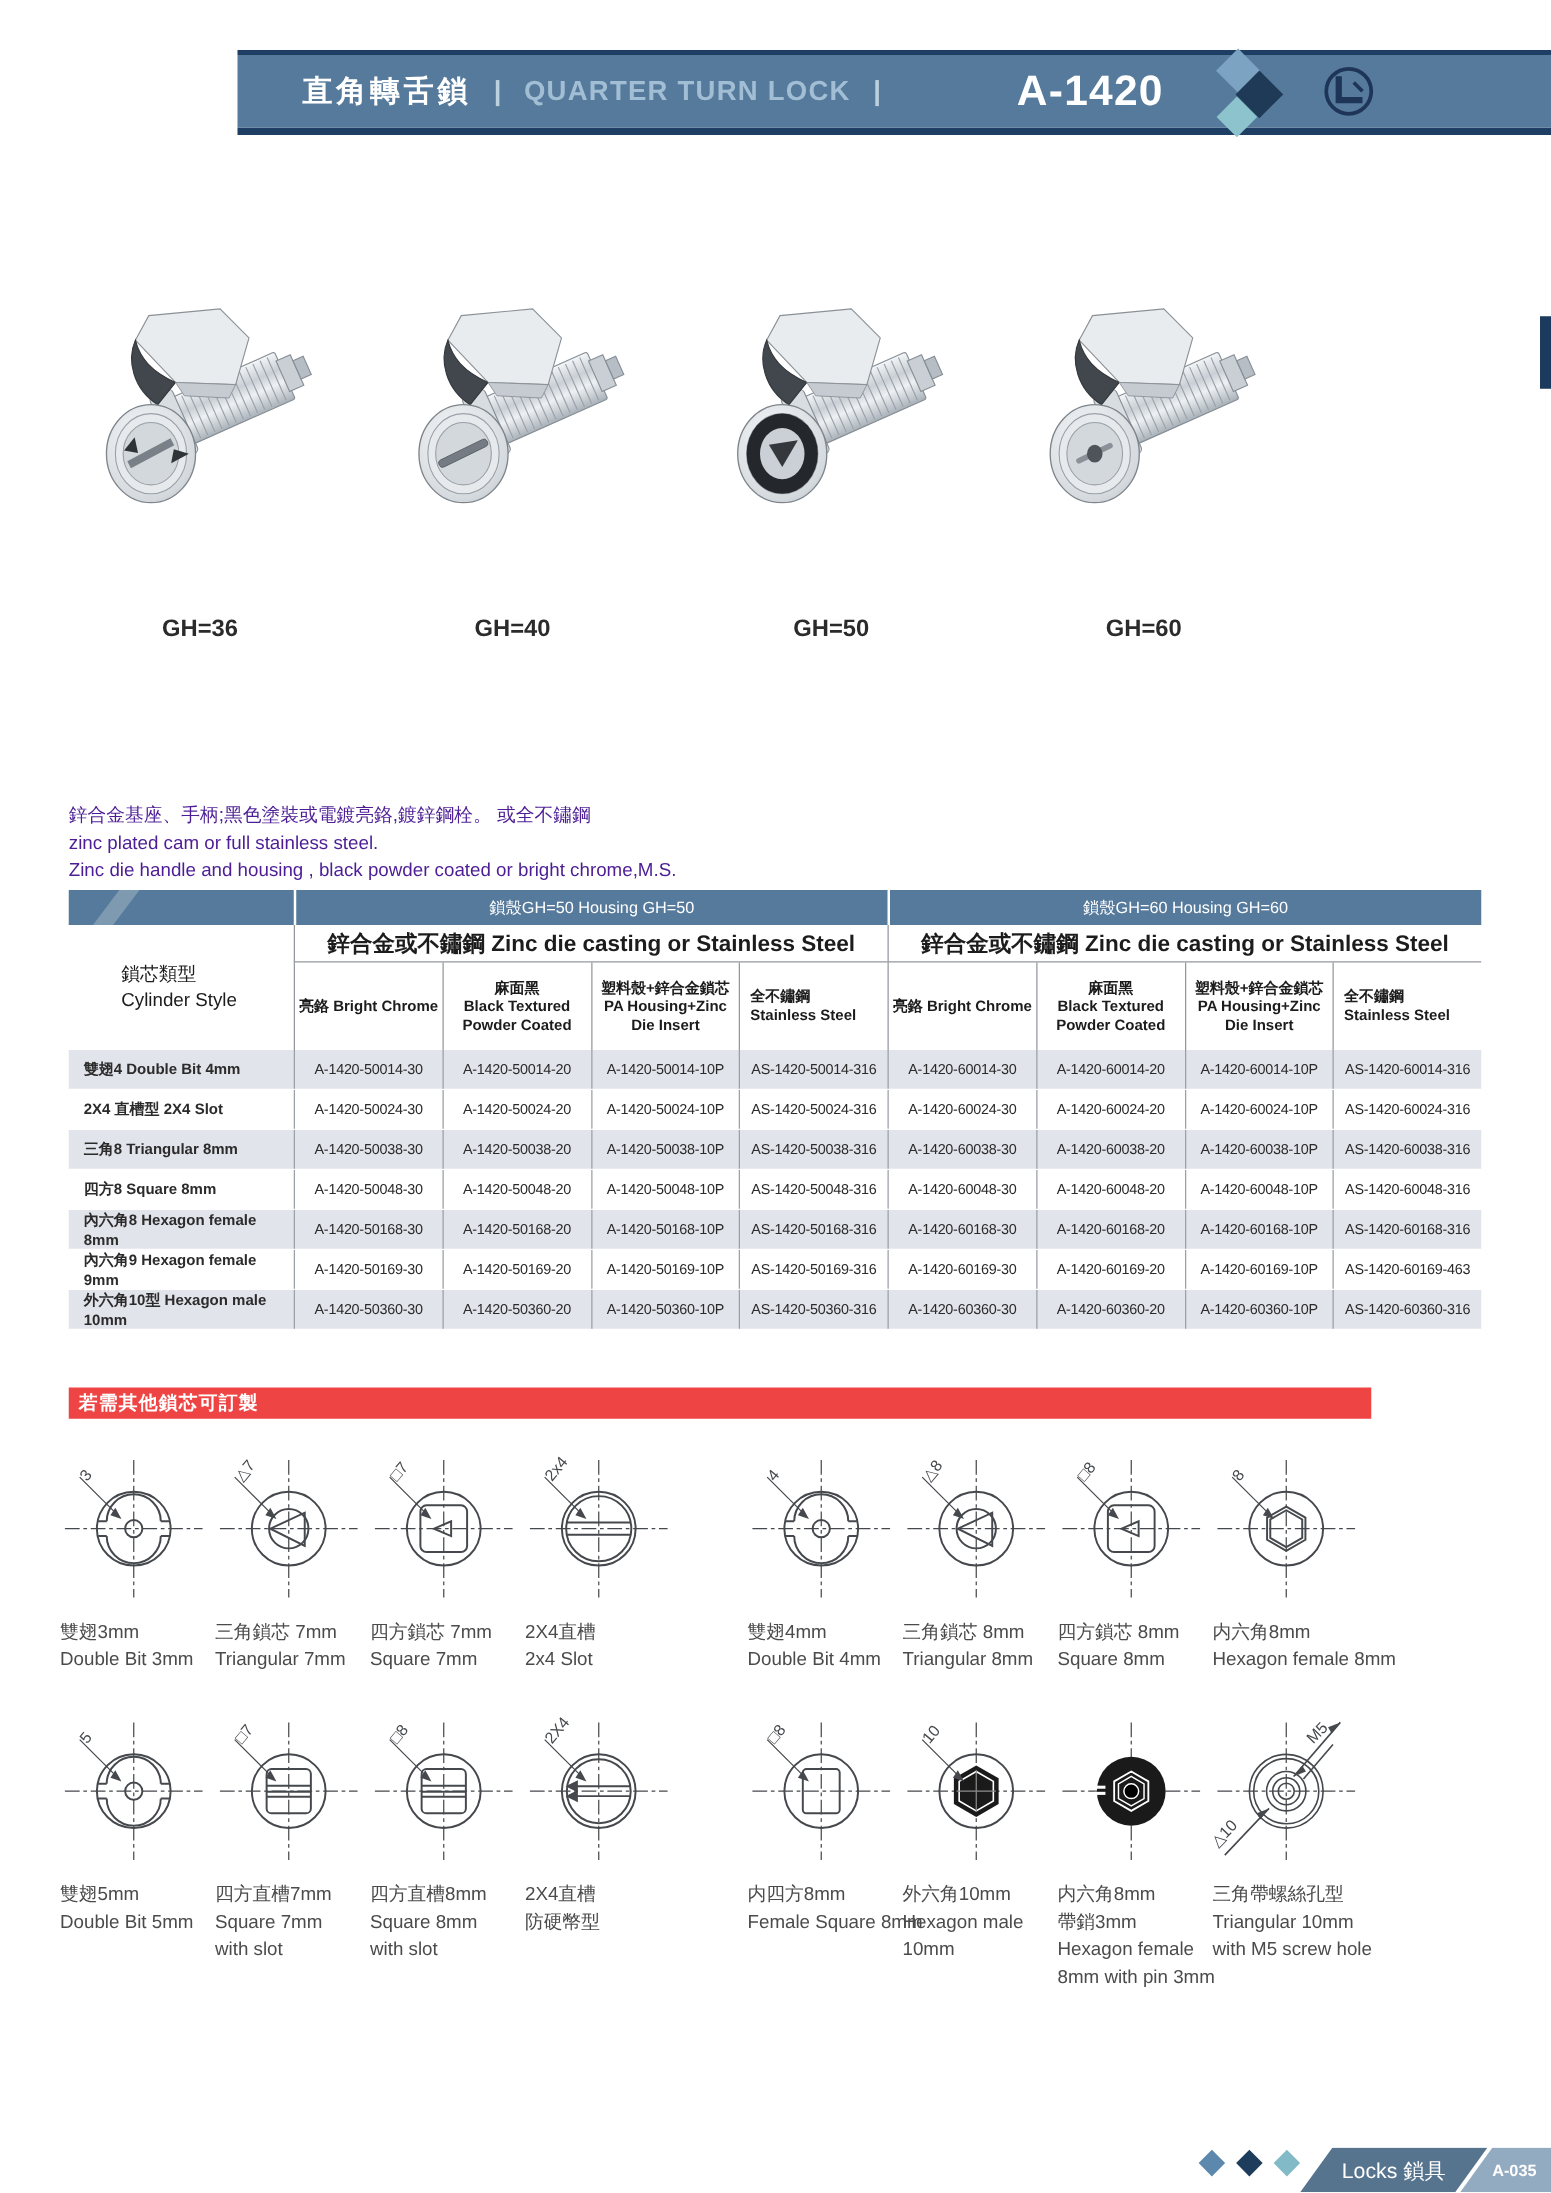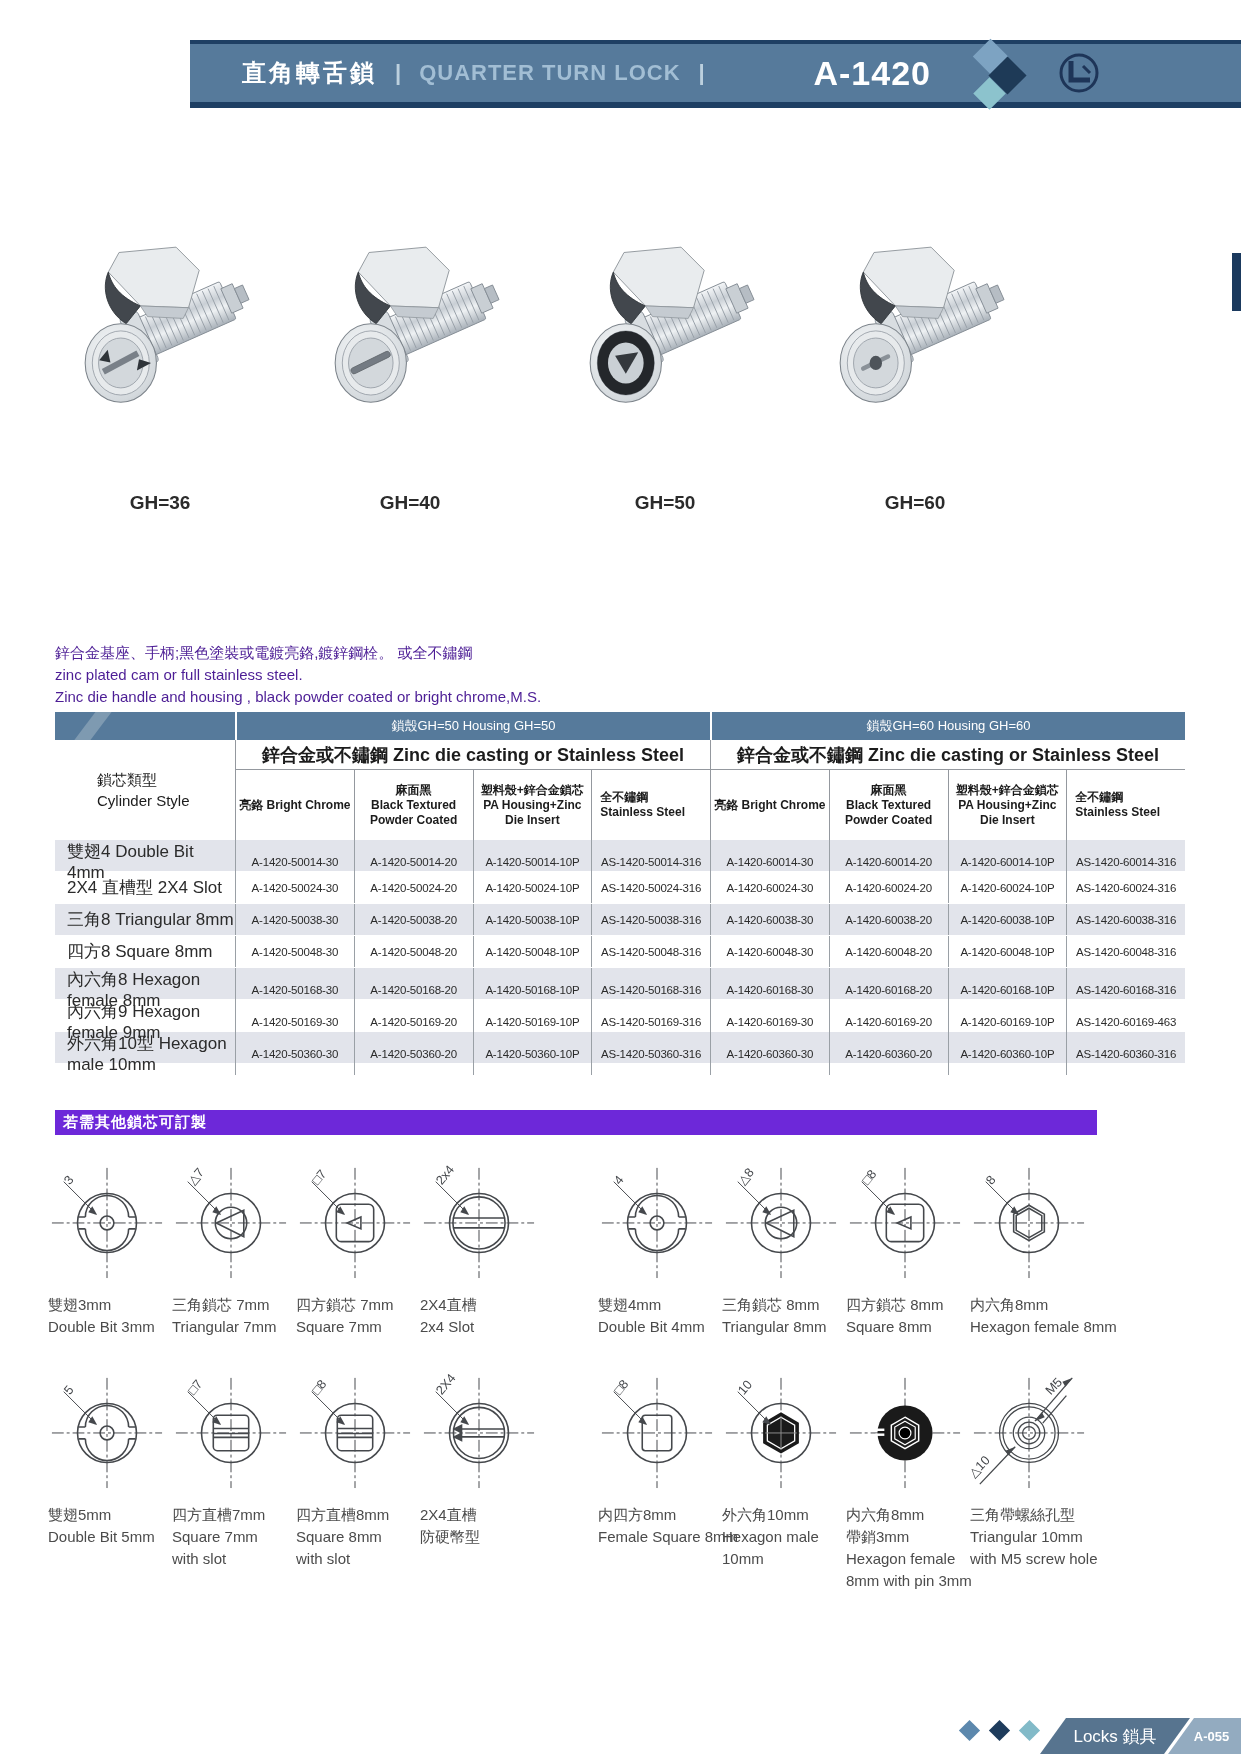--- a/index.html
+++ b/index.html
@@ -50,26 +50,26 @@
       border-bottom:1px solid #94989e;border-left:1px solid #94989e;}
   .colhead-row{min-height:70px;}
   .colhead-cell{font-size:12px;font-weight:bold;color:#1c1c1c;display:flex;align-items:center;justify-content:center;
       text-align:center;white-space:pre-line;border-left:1px solid #94989e;padding:4px 2px;line-height:15px;}
   .colhead-cell.align-left{justify-content:flex-start;text-align:left;padding-left:8px;}
   .corner-label{position:absolute;left:0;top:28px;width:180px;height:100px;display:flex;flex-direction:column;
       justify-content:center;padding-left:42px;box-sizing:border-box;font-size:15px;font-weight:normal;color:#1c1c1c;line-height:21px;}
   .trow{height:31px;border-bottom:1px solid #fff;}
   .trow.shade{background:#e2e4eb;}
   .trow.plain{background:#ffffff;}
-  .style-cell{font-size:17px;font-weight:normal;color:#2b2b2b;display:flex;align-items:center;padding-left:12px;}
+  .style-cell{font-size:12px;font-weight:bold;color:#2b2b2b;display:flex;align-items:center;padding-left:12px;}
   .pn-cell{font-size:11.5px;color:#2b2b2b;display:flex;align-items:center;justify-content:center;
       border-left:1px solid #9aa0a6;letter-spacing:-0.2px;}
 
   
-  .custom-bar{position:absolute;left:55px;top:1110px;width:1042px;height:25px;background:#6d28d9;
+  .custom-bar{position:absolute;left:55px;top:1110px;width:1042px;height:25px;background:#ef4444;
       color:#fff;font-size:15px;font-weight:bold;display:flex;align-items:center;padding-left:8px;box-sizing:border-box;letter-spacing:1px;}
   .cyl-row{position:absolute;left:48px;display:flex;}
   .cyl-row-1{top:1162px;}
   .cyl-row-2{top:1372px;}
   .cyl-cell{flex:0 0 124px;width:124px;}
   .cyl-cell.gap-left{margin-left:54px;}
   .cyl-svg{width:118px;height:118px;overflow:visible;}
   .cyl-svg .t1,.cyl-svg .t2{font-size:13px;fill:#45484c;}
   .cyl-svg .t1{transform:translate(22px,24px) rotate(-50deg);}
   .cyl-svg .t2{transform:translate(6px,104px) rotate(-50deg);}
@@ -688,15 +688,15 @@
   <span class="ft-d ft-d1">
       <span></span>
     </span>
   <span class="ft-d ft-d2">
       <span></span>
     </span>
   <span class="ft-d ft-d3">
       <span></span>
     </span>
   <div class="locks-band">Locks 鎖具</div>
-  <div class="page-band">A-055</div>
+  <div class="page-band">A-035</div>
 
 </div>
 
 </body></html>

